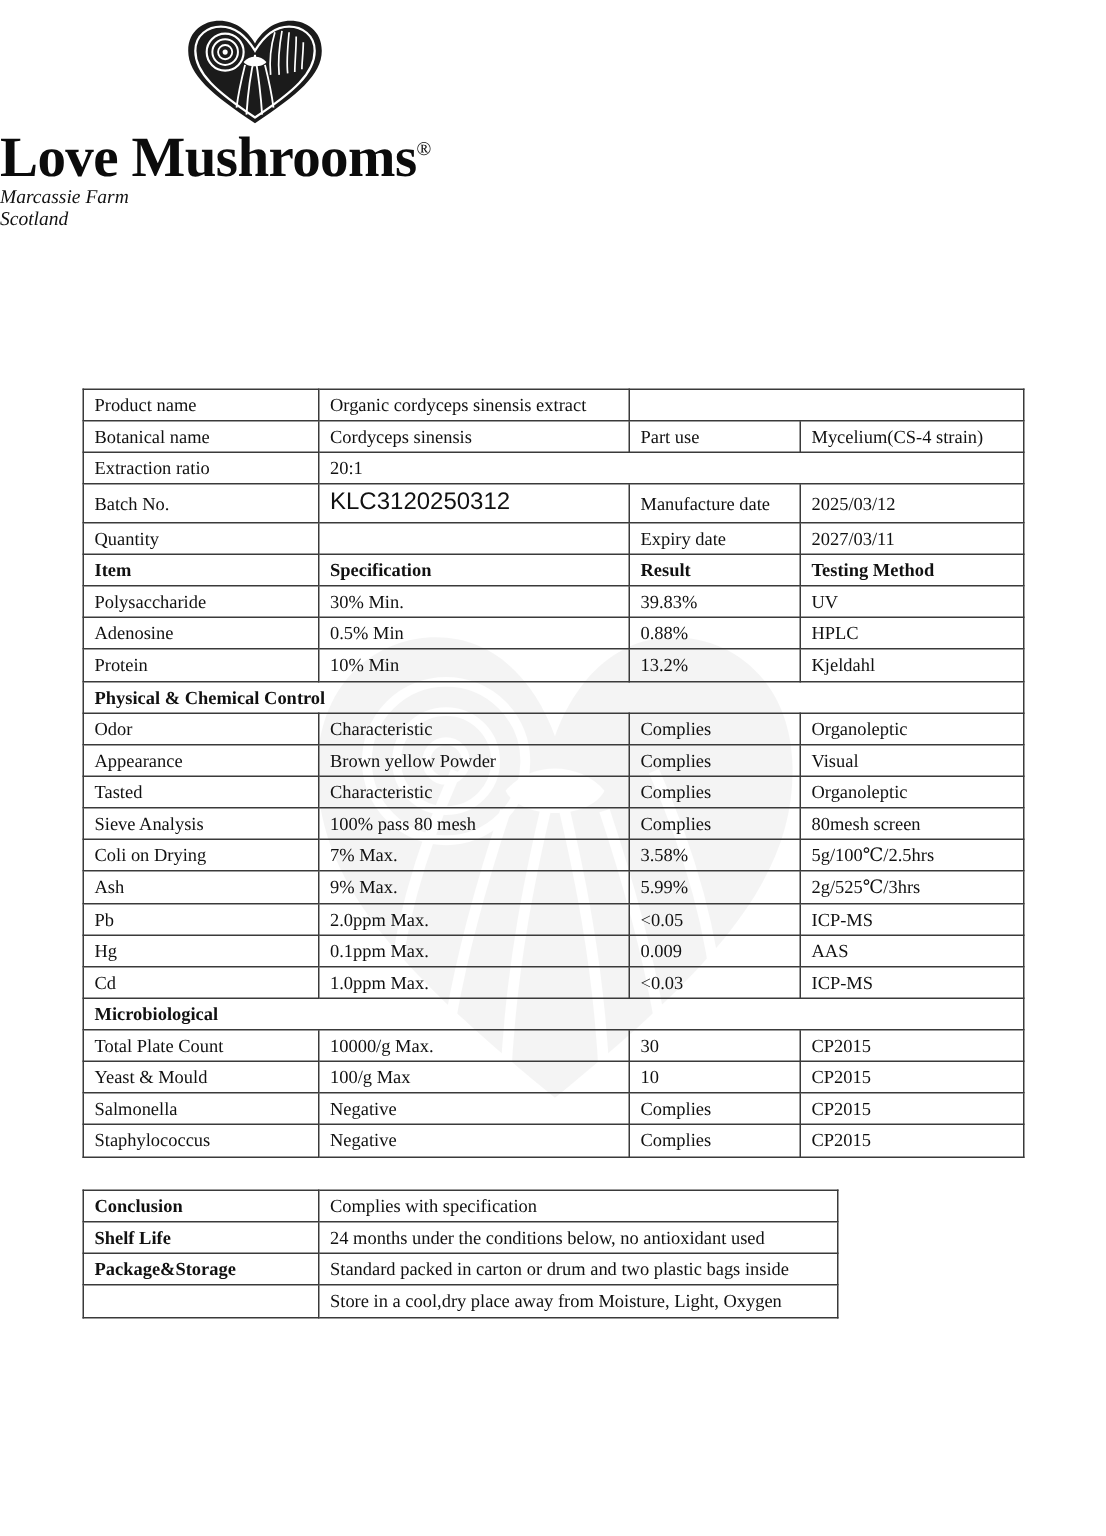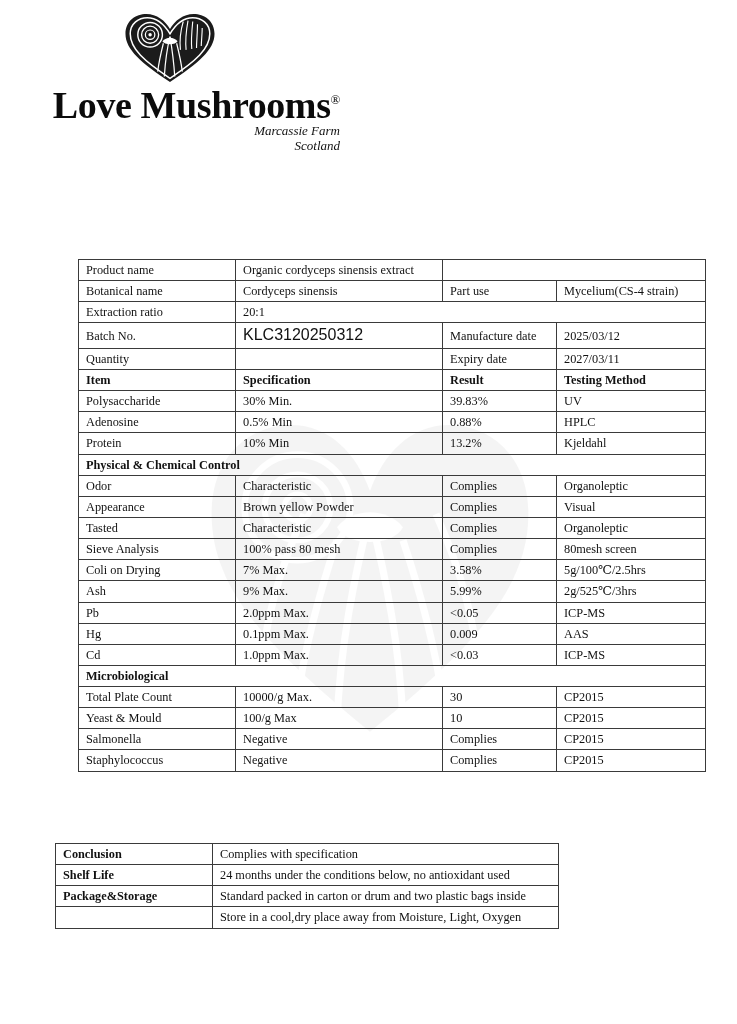--- a/index.html
+++ b/index.html
@@ -15,21 +15,21 @@
     color: #111111;
     overflow: hidden;
   }
 
   
   .logo-block {
     position: absolute;
     top: 12px;
     left: 0;
     width: 340px;
-    text-align: right;
+    text-align: left;
   }
   .logo-heart {
     display: block;
     margin: 0 auto;
     width: 96px;
     height: 72px;
   }
   .logo-wordmark {
     font-family: "Liberation Serif", "DejaVu Serif", serif;
     font-size: 38px;
@@ -69,21 +69,20 @@
   
   .coa-table {
     position: absolute;
     left: 55px;
     top: 259px;
     width: 627px;
     border-collapse: collapse;
     table-layout: fixed;
     font-size: 12.3px;
     z-index: 2;
-    margin-left: 23px;
   }
   .coa-table td {
     border: 1px solid #3a3a3a;
     padding: 3px 6px 3px 7px;
     height: 14px;
     vertical-align: middle;
     line-height: 1.15;
     white-space: nowrap;
     overflow: hidden;
   }
@@ -95,21 +94,21 @@
   .bold { font-weight: bold; }
   .mono-ish {
     font-family: "Liberation Sans", "DejaVu Sans", sans-serif;
     font-size: 16px;
   }
 
   
   .coa-footer {
     position: absolute;
     left: 55px;
-    top: 843px;
+    top: 793px;
     width: 503px;
     border-collapse: collapse;
     table-layout: fixed;
     font-size: 12.3px;
     z-index: 2;
     border-radius: 21px;
   }
   .coa-footer td {
     border: 1px solid #3a3a3a;
     padding: 3px 6px 3px 7px;

